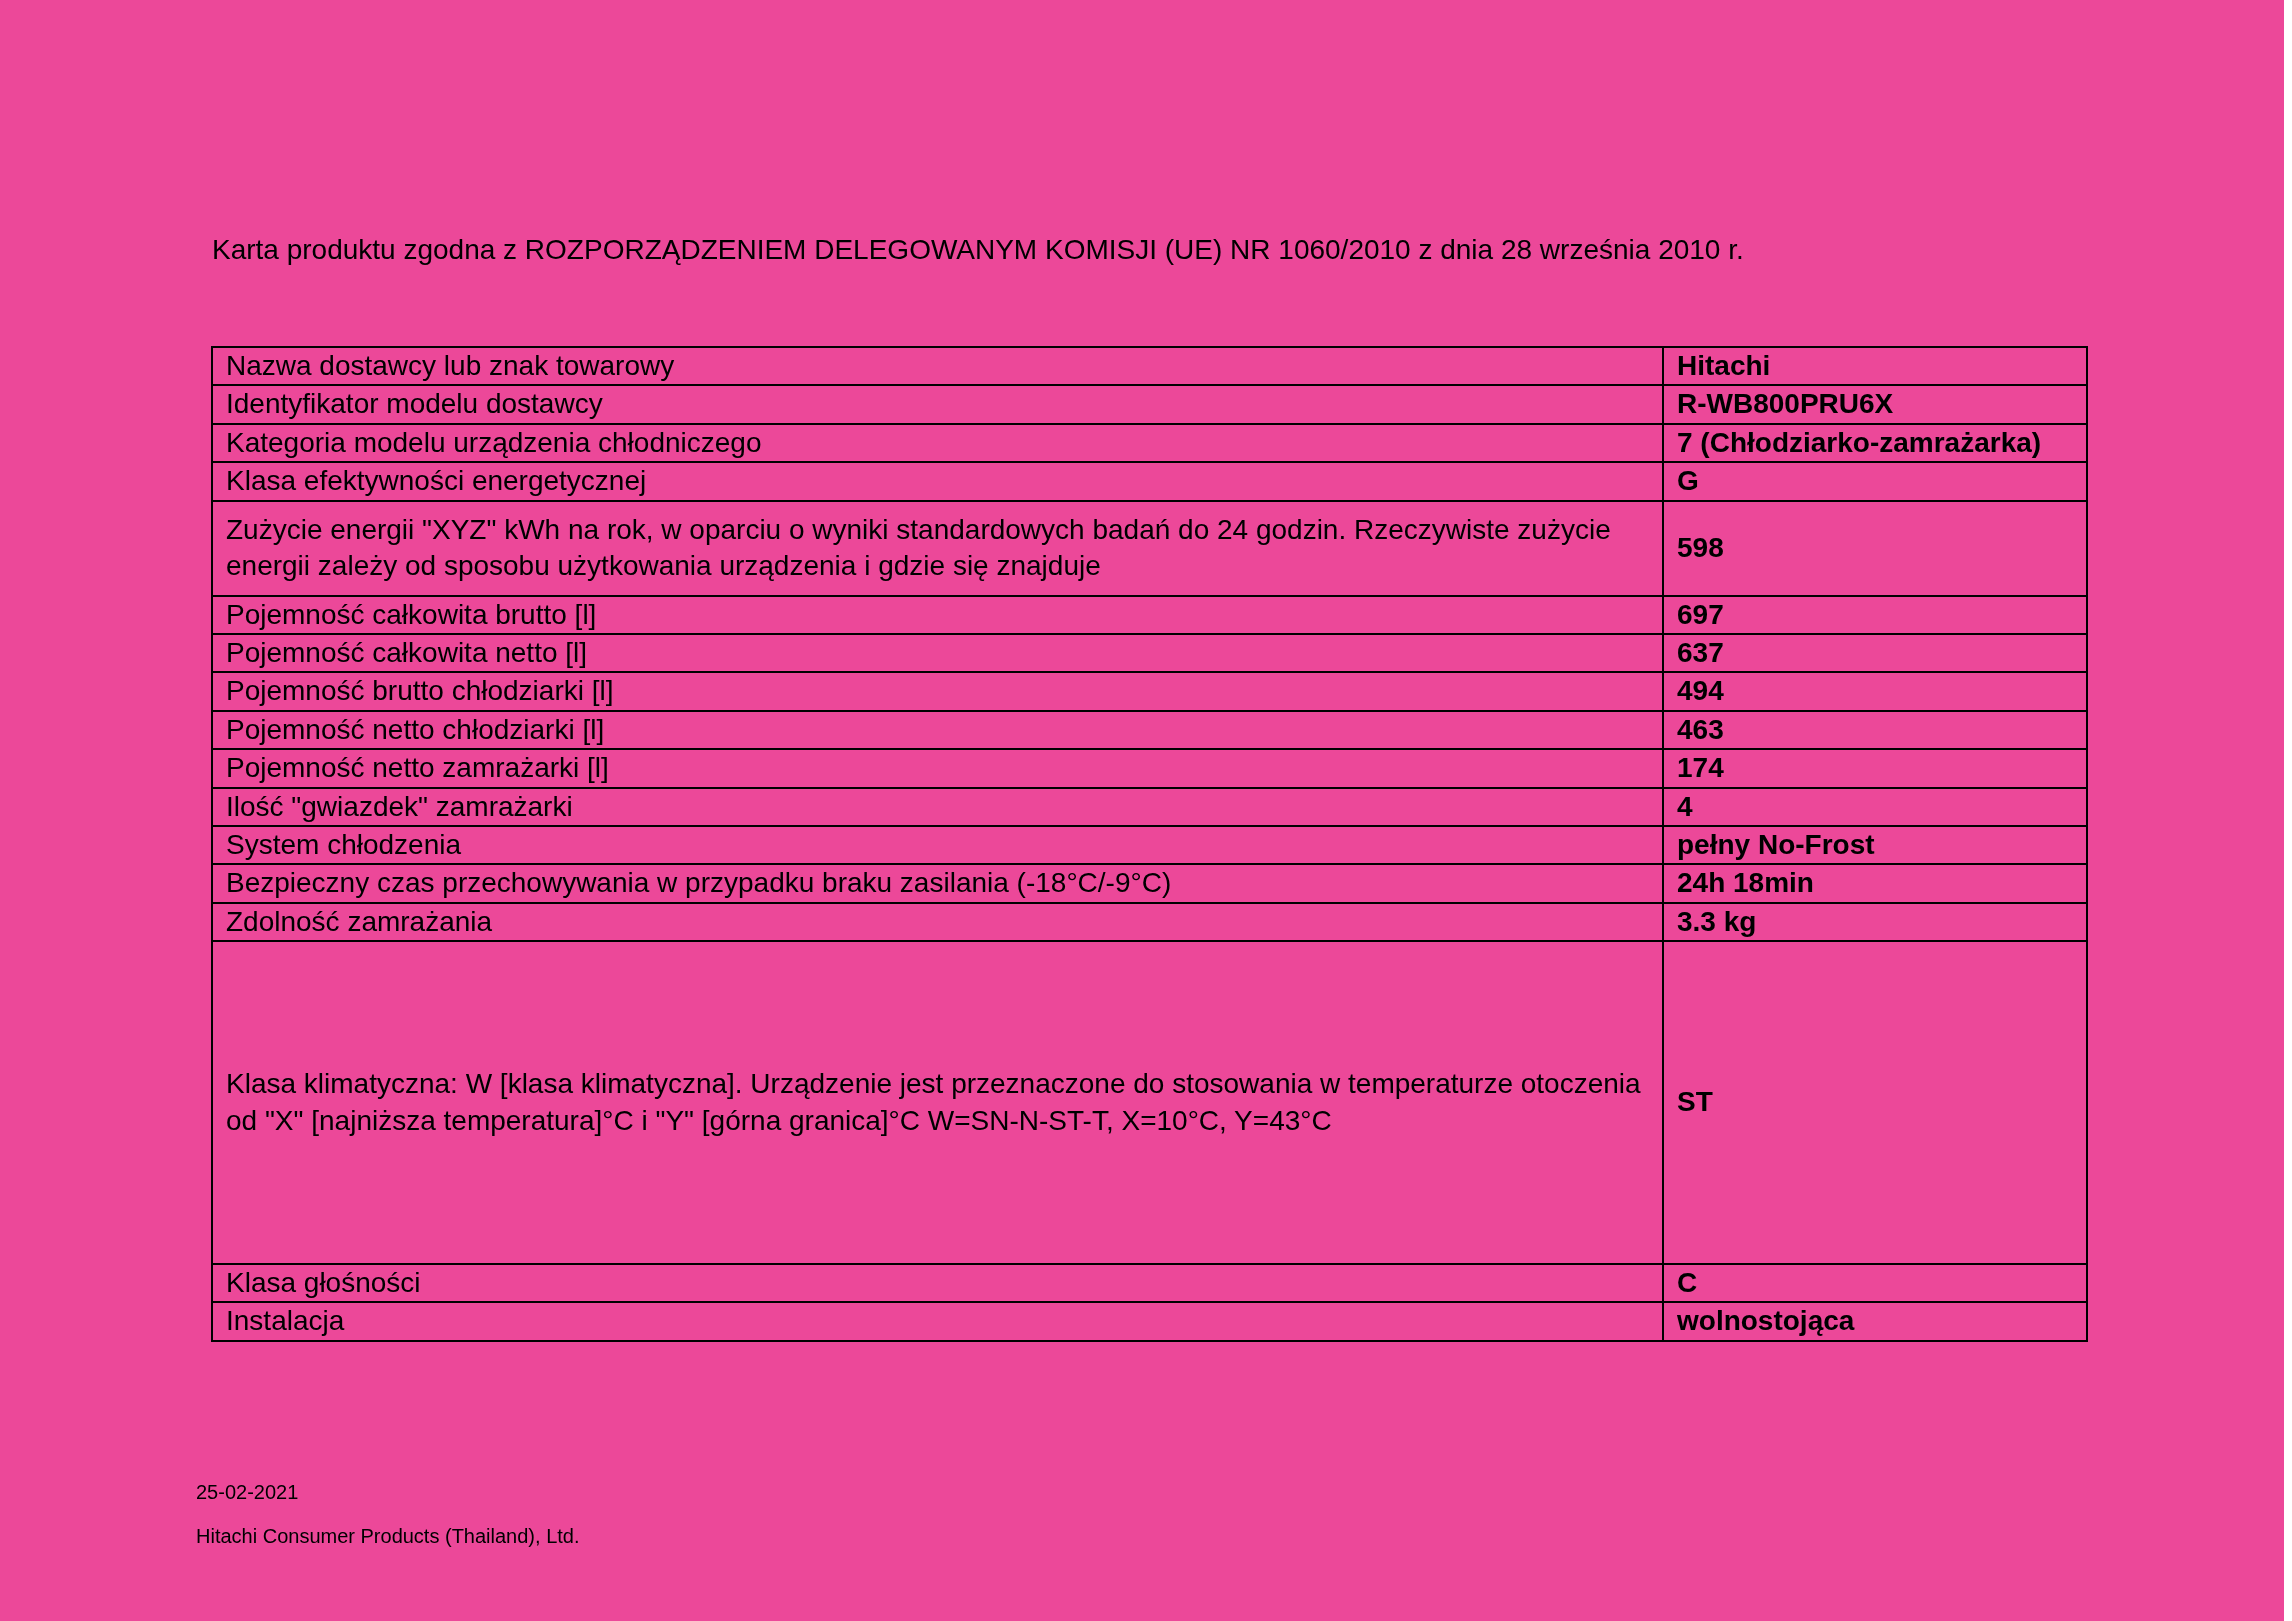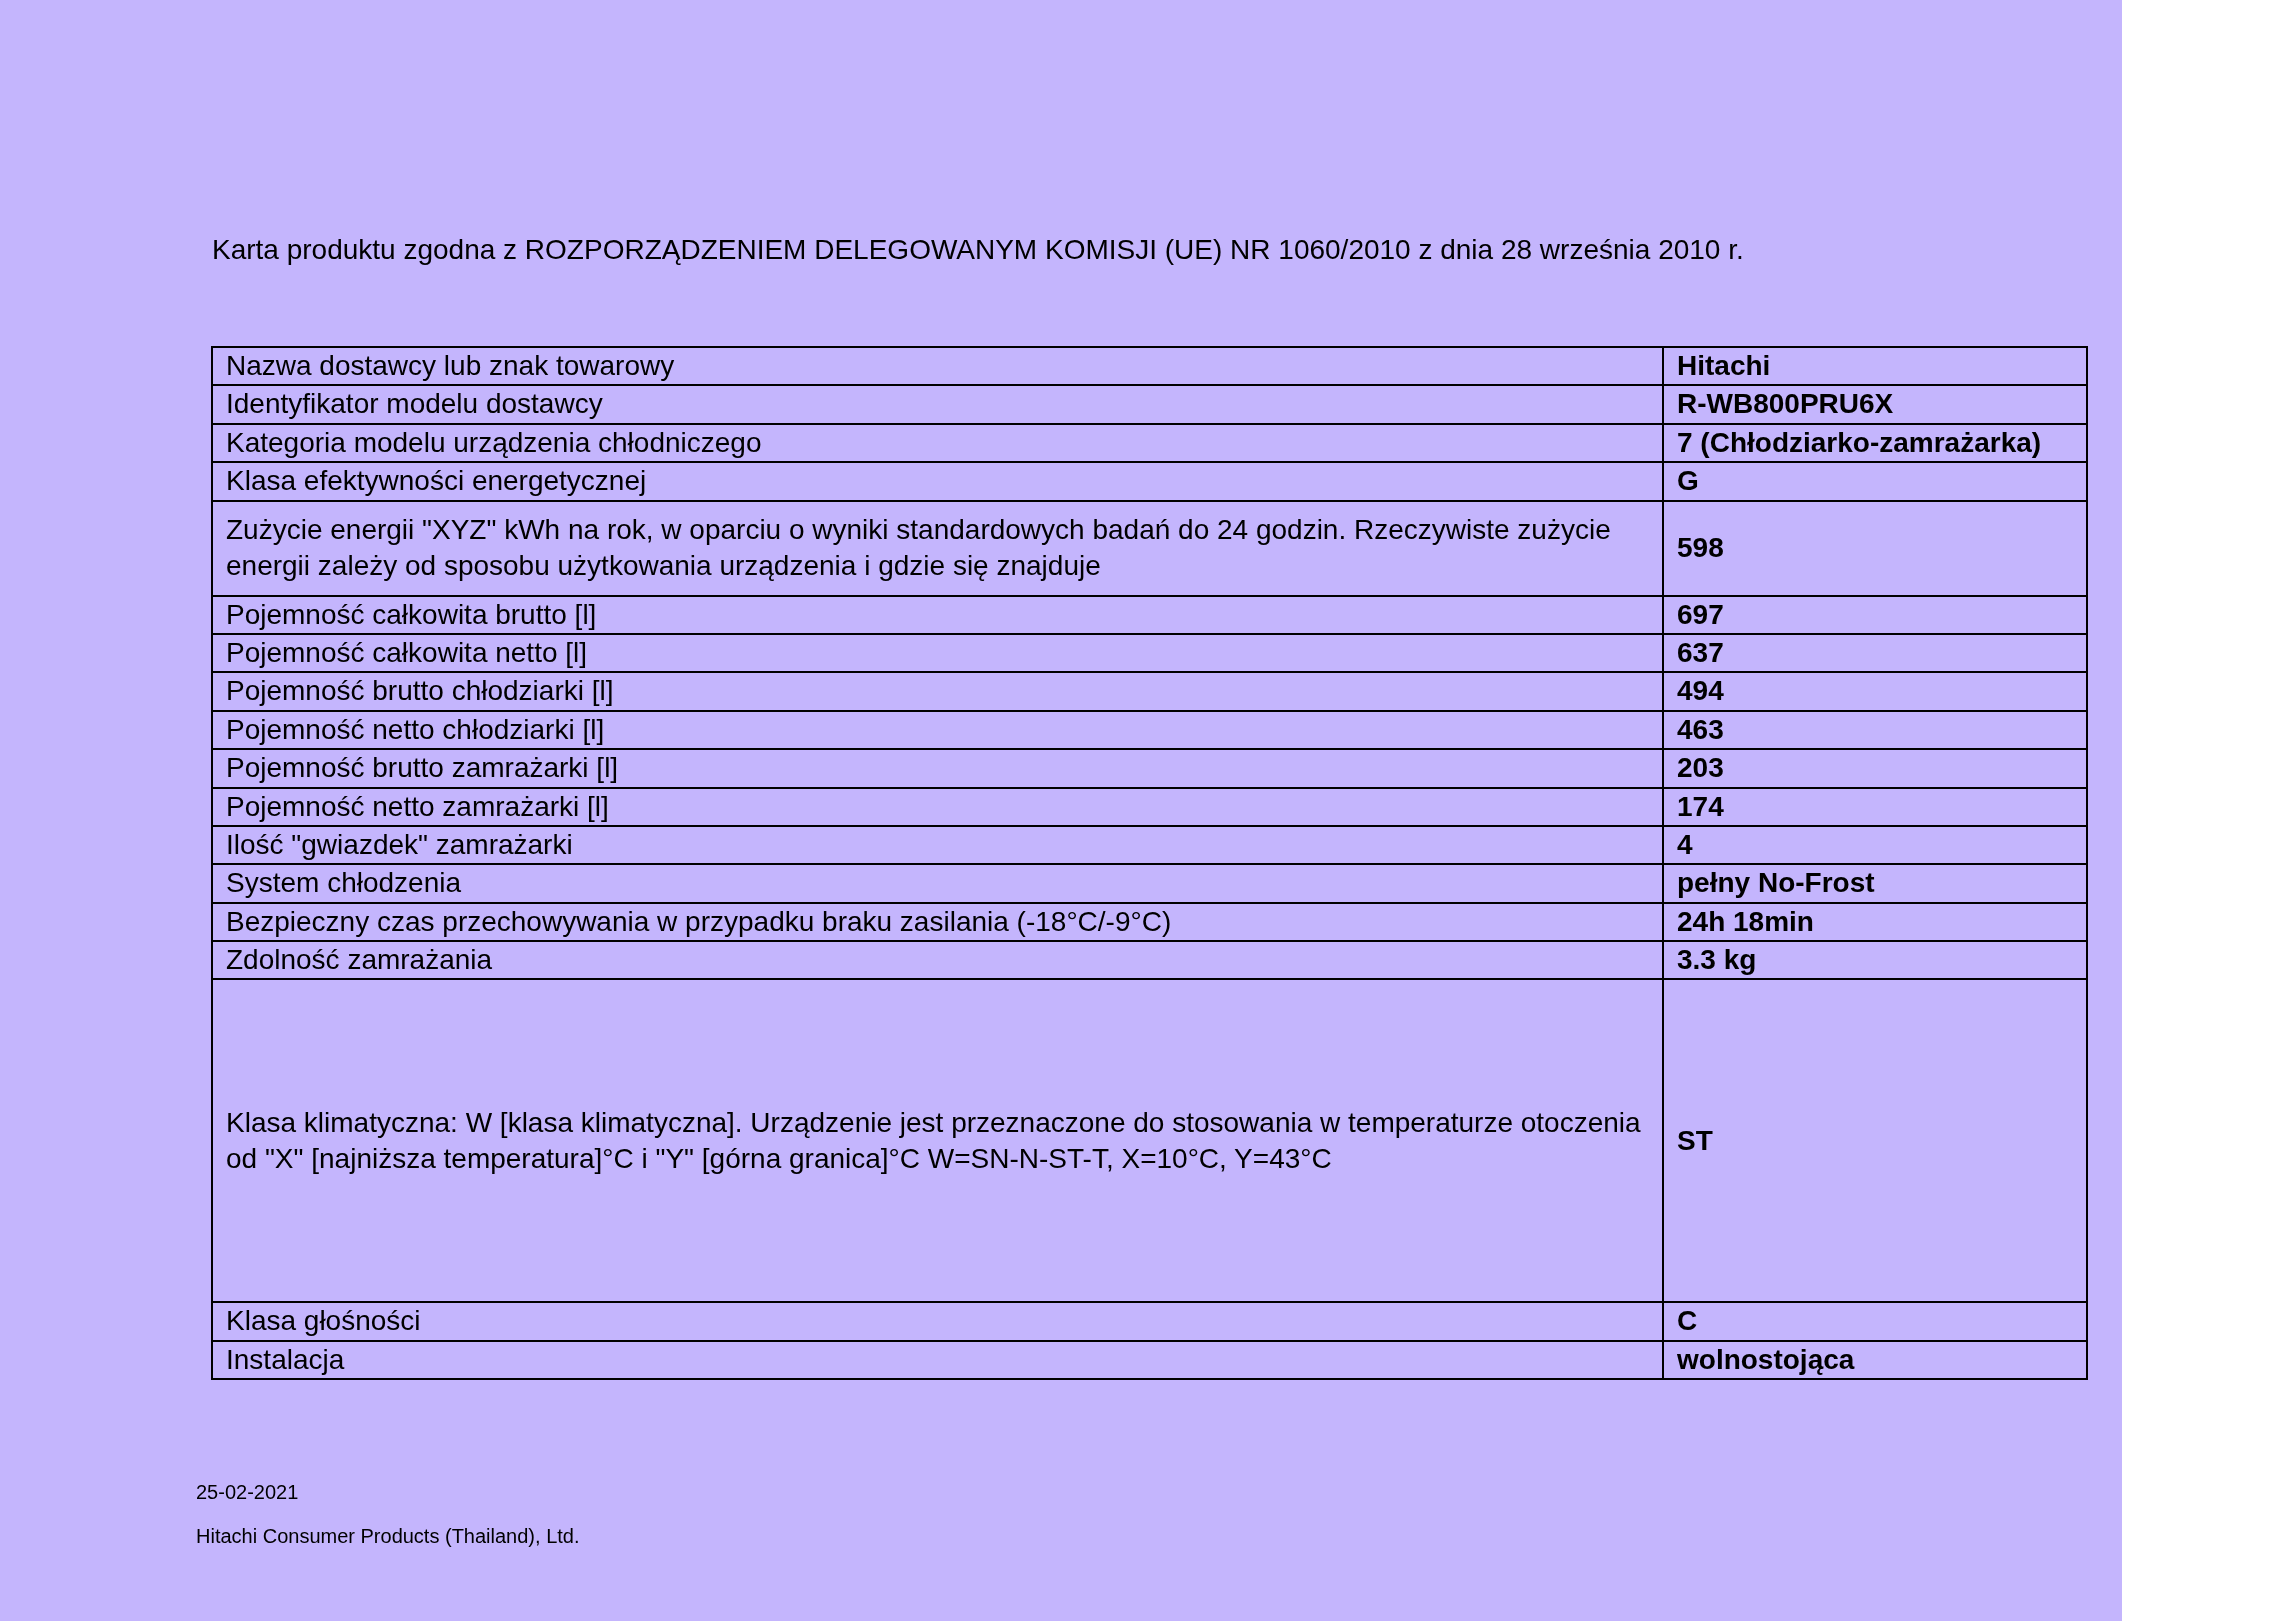--- a/index.html
+++ b/index.html
@@ -4,23 +4,23 @@
 <style>
   html, body {
     margin: 0;
     padding: 0;
     background: #ffffff;
     color: #000000;
     font-family: "Liberation Sans", sans-serif;
   }
   .page {
     position: relative;
-    width: 2122px;
+    width: 2284px;
     height: 1621px;
-    background: #c4b5fd;
+    background: #ec4899;
     overflow: hidden;
   }
   .doc-title {
     position: absolute;
     left: 212px;
     top: 232px;
     font-size: 28px;
     line-height: 1.25;
     white-space: nowrap;
   }
@@ -97,24 +97,20 @@
       </tr>
       <tr class="r-normal">
         <td class="label-cell">Pojemność brutto chłodziarki [l]</td>
         <td class="value-cell">494</td>
       </tr>
       <tr class="r-normal">
         <td class="label-cell">Pojemność netto chłodziarki [l]</td>
         <td class="value-cell">463</td>
       </tr>
       <tr class="r-normal">
-        <td class="label-cell">Pojemność brutto zamrażarki [l]</td>
-        <td class="value-cell">203</td>
-      </tr>
-      <tr class="r-normal">
         <td class="label-cell">Pojemność netto zamrażarki [l]</td>
         <td class="value-cell">174</td>
       </tr>
       <tr class="r-normal">
         <td class="label-cell">Ilość "gwiazdek" zamrażarki</td>
         <td class="value-cell">4</td>
       </tr>
       <tr class="r-normal">
         <td class="label-cell">System chłodzenia</td>
         <td class="value-cell">pełny No-Frost</td>

